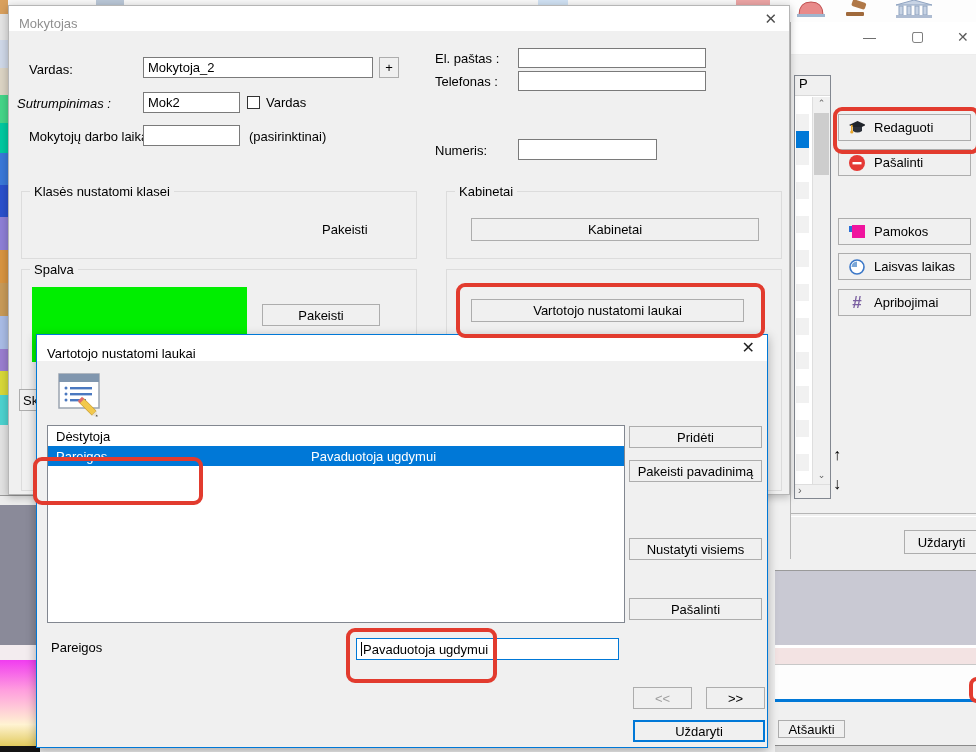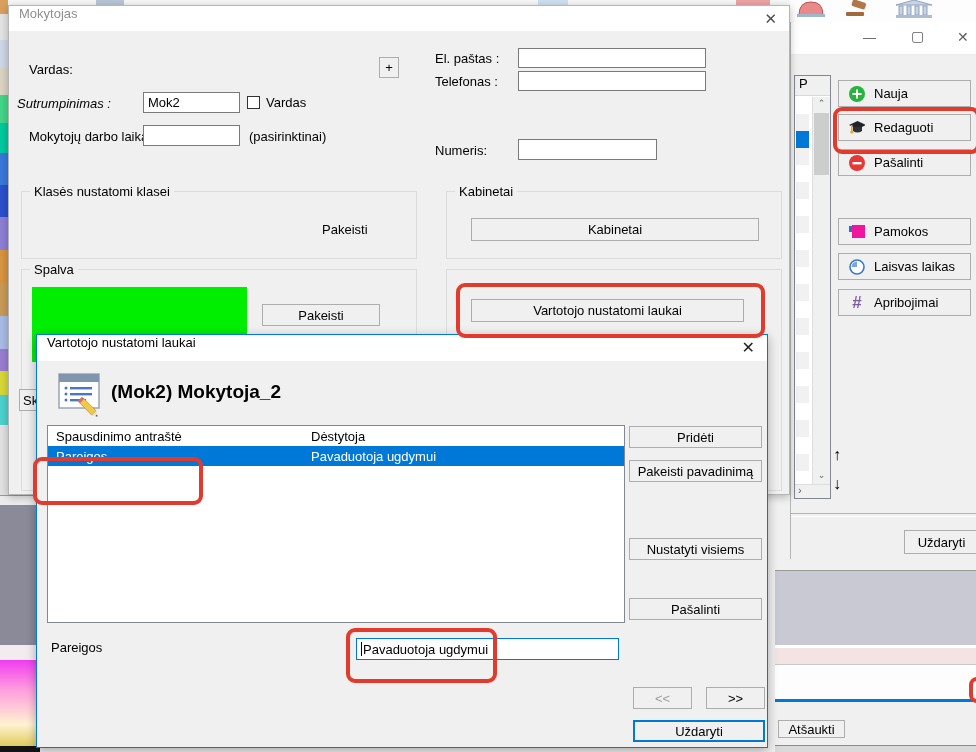--- a/index.html
+++ b/index.html
@@ -26,21 +26,21 @@
   .lbl{position:absolute;white-space:nowrap;}
   .groupbox{
     position:absolute;border:1px solid #dcdcdc;box-sizing:border-box;
   }
   .groupbox .gtitle{
     position:absolute;top:-8px;left:8px;background:#f0f0f0;padding:0 4px;white-space:nowrap;
   }
   .dlg{position:absolute;background:#f0f0f0;box-sizing:border-box;}
   .titlebar{
     position:absolute;left:0;top:0;right:0;background:#fff;
-    display:flex;align-items:flex-start;box-sizing:border-box;
+    display:flex;align-items:flex-end;box-sizing:border-box;
   }
   .closex{
     position:absolute;font-size:15px;color:#4d4d4d;line-height:1;cursor:default;
   }
   .anno{
     position:absolute;border:4px solid #e23b2e;border-radius:9px;
     pointer-events:none;z-index:60;
   }
   
   .cell{width:8px;}
@@ -135,30 +135,20 @@
         <div class="abs" style="left:0;top:0;right:0;height:15px;text-align:center;color:#606060;font-size:9px;line-height:13px;">⌃</div>
         <div class="abs" style="left:1px;top:16px;right:1px;height:62px;background:#cdcdcd;"></div>
         <div class="abs" style="left:0;bottom:0;right:0;height:15px;text-align:center;color:#606060;font-size:9px;line-height:13px;">⌄</div>
       </div>
 
       <div class="abs" style="left:0;bottom:0;right:0;height:13px;background:#f0f0f0;border-top:1px solid #dedede;">
         <span class="abs" style="left:3px;top:-1px;color:#606060;font-size:11px;">›</span>
       </div>
     </div>
 
-    <div class="btn panelbtn" style="left:47px;top:58px;width:133px;height:27px;">
-      <span class="ic">
-        <svg width="16" height="16">
-            <circle cx="8" cy="8" r="8" fill="#27b43c"></circle>
-            <rect x="7" y="3.5" width="2" height="9" fill="#fff"></rect>
-            <rect x="3.5" y="7" width="9" height="2" fill="#fff"></rect>
-          </svg>
-      </span>
-      <span>Nauja</span>
-    </div>
     <div class="btn panelbtn" style="left:47px;top:92px;width:133px;height:27px;">
       <span class="ic">
         <svg width="17" height="14">
           <polygon points="8.5,0 17,4 8.5,8 0,4" fill="#20242a"></polygon>
           <path d="M4 6 L4 10 Q8.5 13 13 10 L13 6 Z" fill="#2c313a"></path>
           <rect x="2" y="4" width="1.6" height="6" fill="#e9a62a"></rect>
           <circle cx="2.8" cy="11" r="1.6" fill="#e9a62a"></circle>
         </svg>
       </span>
       <span>Redaguoti</span>
@@ -221,20 +211,23 @@
     <div class="abs" style="left:194px;top:118px;width:10px;height:18px;border:4px solid #e23b2e;border-radius:8px;"></div>
   </div>
 
   <div class="dlg" style="left:8px;top:5px;width:782px;height:490px;border:1px solid #b6b6b6;box-shadow:0 2px 8px rgba(0,0,0,.25);">
     <div class="titlebar" style="height:25px;">
       <span style="margin-left:10px;color:#8f8f8f;">Mokytojas</span>
       <span class="closex" style="right:12px;top:5px;">✕</span>
     </div>
 
     <span class="lbl" style="left:20px;top:56px;">Vardas:</span>
+    <div class="input" style="left:134px;top:51px;width:230px;height:21px;">
+      <span>Mokytoja_2</span>
+    </div>
     <div class="btn" style="left:370px;top:51px;width:20px;height:21px;">
       <span>+</span>
     </div>
 
     <span class="lbl" style="left:426px;top:45px;">El. paštas :</span>
     <div class="input" style="left:509px;top:42px;width:188px;height:20px;">
       <span></span>
     </div>
     <span class="lbl" style="left:426px;top:68px;">Telefonas :</span>
     <div class="input" style="left:509px;top:65px;width:188px;height:20px;">
@@ -306,25 +299,23 @@
         <rect x="13" y="21" width="22" height="2.4" fill="#4a78c0"></rect>
       <circle cx="9" cy="28" r="1.5" fill="#4a78c0"></circle>
         <rect x="13" y="27" width="16" height="2.4" fill="#4a78c0"></rect>
       <g transform="rotate(45 30 34)">
         <rect x="22" y="31" width="18" height="6" fill="#f2c84b" stroke="#c89a28" stroke-width="0.8"></rect>
         <polygon points="40,31 45,34 40,37" fill="#e8e0cf"></polygon>
         <polygon points="43.2,33 45,34 43.2,35.2" fill="#333"></polygon>
         <rect x="20" y="31" width="3" height="6" fill="#e06a6a"></rect>
       </g>
     </svg>
-    <div class="abs" style="left:74px;top:46px;font-size:19px;font-weight:bold;">(Mok2) Mokytoja_2</div>
 
     <div class="table" style="left:10px;top:90px;width:578px;height:198px;">
       <div class="trow">
-        <div class="c1">Spausdinimo antraštė</div>
         <div class="c2">Dėstytoja</div>
       </div>
       <div class="trow selected">
         <div class="c1">Pareigos</div>
         <div class="c2">Pavaduotoja ugdymui</div>
       </div>
     </div>
     <div class="anno" style="left:-4px;top:122px;width:162px;height:40px;"></div>
 
     <div class="btn" style="left:592px;top:91px;width:133px;height:22px;">

